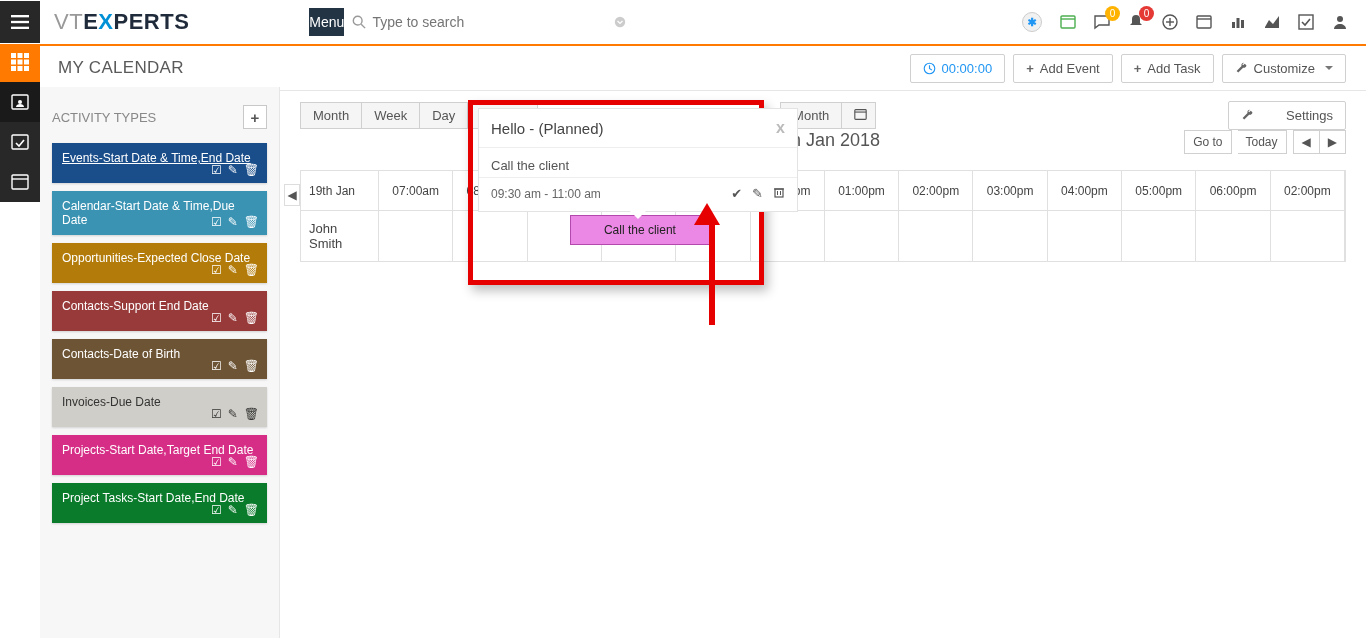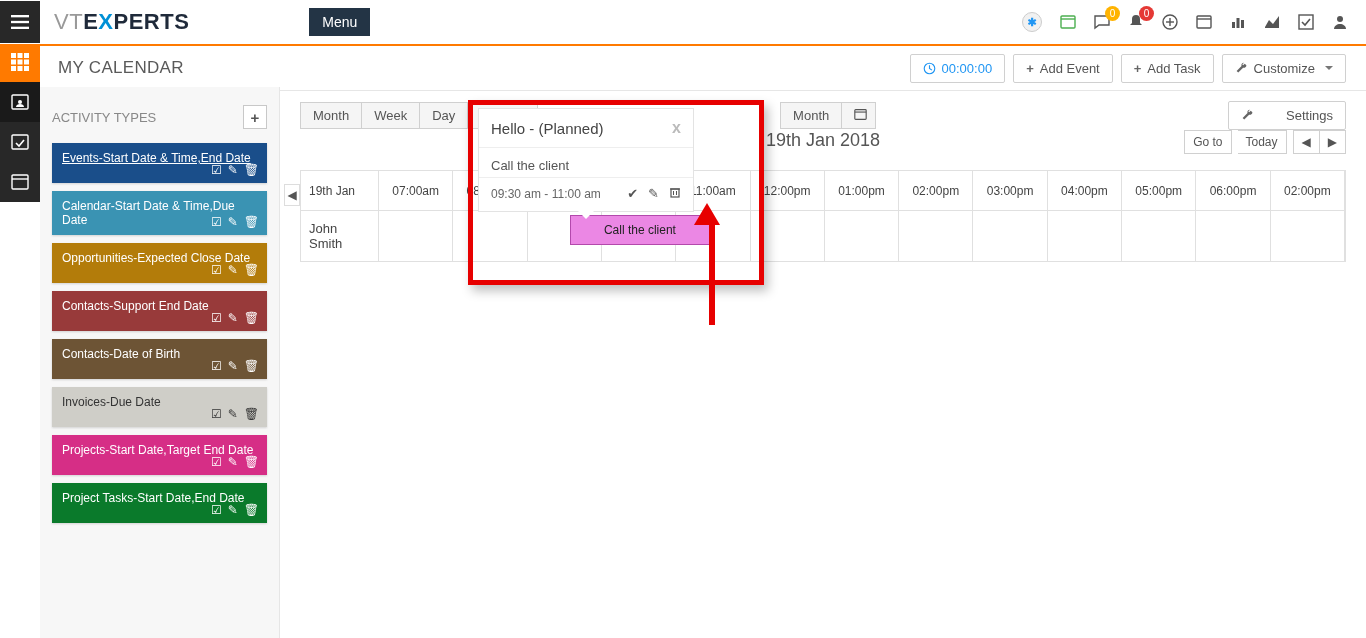--- a/index.html
+++ b/index.html
@@ -6,21 +6,21 @@
 body { background: #fff; width: 1366px; height: 638px; overflow: hidden; position: relative; }
 
 
 .topbar { height: 46px; border-bottom: 2px solid #ff7a00; display: flex; align-items: center; padding: 0 10px 0 0; background: #fff; position: relative; z-index: 5;}
 .hamburger { width: 40px; height: 42px; background: #282828; display:flex; align-items:center; justify-content:center; cursor:pointer;}
 .hamburger svg { width:18px; }
 .logo { margin-left: 14px; font-size: 22px; font-weight: 400; letter-spacing: 0.5px; color:#444;}
 .logo .thin { color:#999; font-weight:300;}
 .logo .bold { font-weight:700; color:#1f2a3a;}
 .logo .x { color:#0090d6; font-weight:700;}
-.menu-btn { margin-left: 120px; background:#233445; color:#fff; padding:6px 13px; font-size:14px; cursor:pointer;}
+.menu-btn { margin-left: 120px; background:#233445; color:#fff; padding:6px 0; font-size:14px; cursor:pointer;}
 .search-wrap { margin-left:8px; display:flex; align-items:center; width:280px; height:28px; color:#888; position:relative;}
 .search-wrap .glass { margin-right:6px; color:#999;}
 .search-input { border:none; outline:none; flex:1; font-size:14px; color:#555; background:transparent;}
 .search-drop { position:absolute; right:6px; color:#bbb;}
 .top-icons { margin-left:auto; display:flex; align-items:center; gap:18px; padding-right:8px;}
 .top-icons .ticon { color:#555; font-size:16px; position:relative; cursor:pointer;}
 .badge { position:absolute; top:-8px; right:-10px; background:#ffb300; color:#fff; font-size:10px; border-radius:50%; width:15px; height:15px; display:flex; align-items:center; justify-content:center; }
 .badge.red { background:#e53935;}
 .xk-logo { width:20px; height:20px; border-radius:50%; background:#f1f1f1; border:1px solid #ccc; display:flex; align-items:center; justify-content:center; font-size:11px; color:#2196f3; font-weight:bold;}
 
@@ -76,21 +76,21 @@
 .cal-paginate { position:absolute; left:-16px; top:14px; width:16px; height:22px; border:1px solid #ddd; background:#fff; display:flex; align-items:center; justify-content:center; color:#555; font-size:12px; cursor:pointer;}
 .cal-grid { border:1px solid #e0e0e0; display:grid; grid-template-columns: 78px repeat(13, 1fr); }
 .cal-head-cell { border-right:1px solid #e0e0e0; border-bottom:1px solid #e0e0e0; padding:10px 6px; font-size:12px; color:#444; text-align:left; background:#fff; height:40px; display:flex; align-items:center; justify-content:center;}
 .cal-head-cell.first{ justify-content:flex-start; padding-left:8px;}
 .cal-row-label { border-right:1px solid #e0e0e0; padding:16px 8px; font-size:13px; color:#444; height:50px; display:flex; align-items:center;}
 .cal-cell { border-right:1px solid #e0e0e0; position:relative; height:50px;}
 .event-block { position:absolute; top:4px; left:-32px; width:140px; height:30px; background:#eb87e4; border:1px solid #b349ac; color:#222; font-size:12px; display:flex; align-items:center; justify-content:center; cursor:pointer;}
 
 
 .popup-highlight { position:absolute; top:100px; left:468px; width:296px; height:185px; border:5px solid #e70000; z-index:7; box-shadow:4px 6px 10px rgba(0,0,0,.25); pointer-events:none;}
-.popup { position:absolute; top:108px; left:478px; width:216px; background:#fff; border:1px solid #e3e3e3; z-index:8; }
+.popup { position:absolute; top:108px; left:478px; width:320px; background:#fff; border:1px solid #e3e3e3; z-index:8; }
 .popup-head { padding:10px 12px; border-bottom:1px solid #eee; display:flex; align-items:center;}
 .popup-head .ttl { font-size:15px; color:#444;}
 .popup-head .close { margin-left:auto; color:#bbb; font-size:16px; cursor:pointer; font-weight:bold;}
 .popup-body { padding:10px 12px 4px; font-size:13px; color:#555;}
 .popup-foot { padding:8px 12px 10px; display:flex; align-items:center; font-size:12px; color:#666; border-top:1px solid #eee;}
 .popup-foot .ficons { margin-left:auto; display:flex; gap:10px; color:#555; font-size:13px;}
 .popup-tail { position:absolute; bottom:-8px; left:50%; width:0;height:0; border-left:8px solid transparent; border-right:8px solid transparent; border-top:8px solid #fff; transform:translateX(-50%);}
 .arrow-ann { position:absolute; top:203px; left:704px; z-index:9; pointer-events:none;}
 .arrow-ann .stem { width:6px; height:100px; background:#e70000; margin:0 auto;}
 .arrow-ann .head { width:0;height:0; border-left:13px solid transparent; border-right:13px solid transparent; border-bottom:22px solid #e70000; margin-left:-10px;}
@@ -105,20 +105,35 @@
     <svg viewBox="0 0 20 16">
         <rect y="0" width="20" height="2.6" fill="#fff"></rect>
         <rect y="6.5" width="20" height="2.6" fill="#fff"></rect>
         <rect y="13" width="20" height="2.6" fill="#fff"></rect>
       </svg>
   </div>
   <div class="logo">
     <span class="thin">VT</span><span class="bold">E</span><span class="x">X</span><span class="bold">PERTS</span>
   </div>
   <div class="menu-btn">Menu</div>
+  <div class="search-wrap">
+    <span class="glass">
+      <svg width="14" height="14" viewBox="0 0 16 16">
+          <circle cx="6.5" cy="6.5" r="5" fill="none" stroke="#999" stroke-width="1.6"></circle>
+          <line x1="10.5" y1="10.5" x2="15" y2="15" stroke="#999" stroke-width="1.6"></line>
+        </svg>
+    </span>
+    <input class="search-input" placeholder="Type to search" style="">
+    <span class="search-drop">
+      <svg width="12" height="12" viewBox="0 0 12 12">
+          <circle cx="6" cy="6" r="5.2" fill="#ccc"></circle>
+          <path d="M3.5 5 L6 7.5 L8.5 5" fill="none" stroke="#fff" stroke-width="1.2"></path>
+        </svg>
+    </span>
+  </div>
   <div class="top-icons">
     <span class="xk-logo">✱</span>
     <span class="ticon" style="color:#4caf50">
       <svg width="16" height="16" viewBox="0 0 16 16">
           <rect x="1" y="2" width="14" height="12" rx="1" fill="none" stroke="#4caf50" stroke-width="1.4"></rect>
           <line x1="1" y1="5" x2="15" y2="5" stroke="#4caf50" stroke-width="1.4"></line>
         </svg>
     </span>
     <span class="ticon">
       <svg width="16" height="16" viewBox="0 0 16 16">

